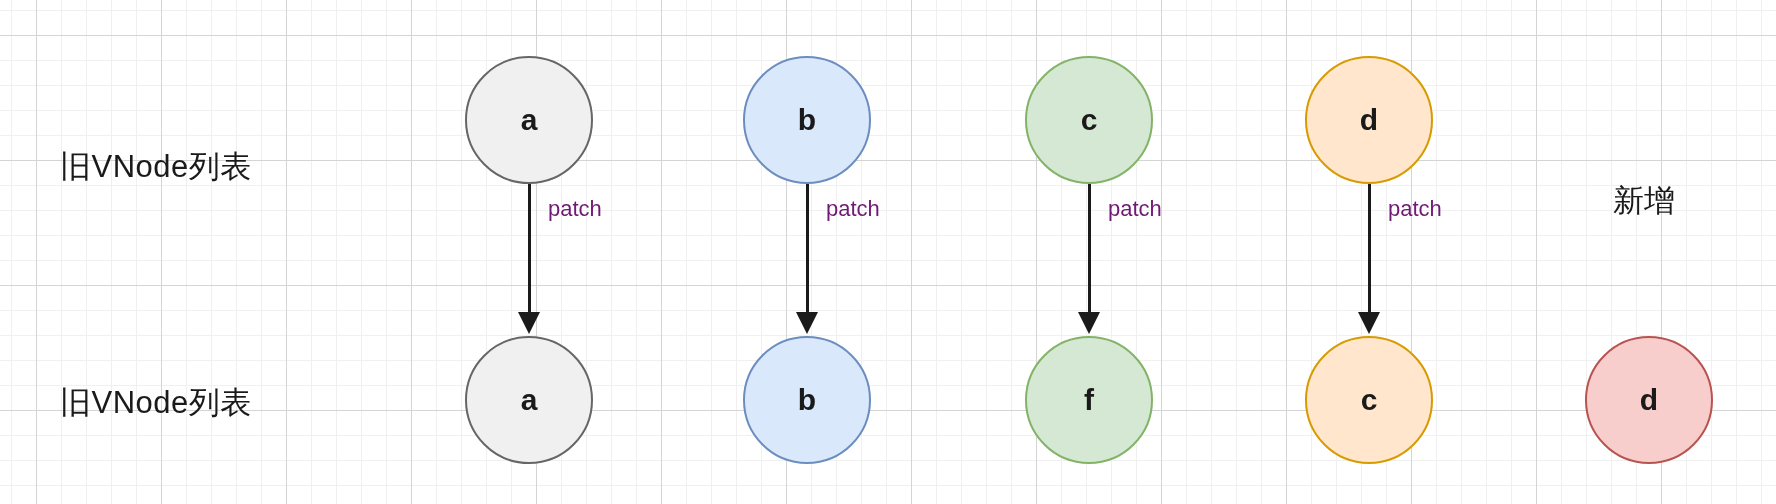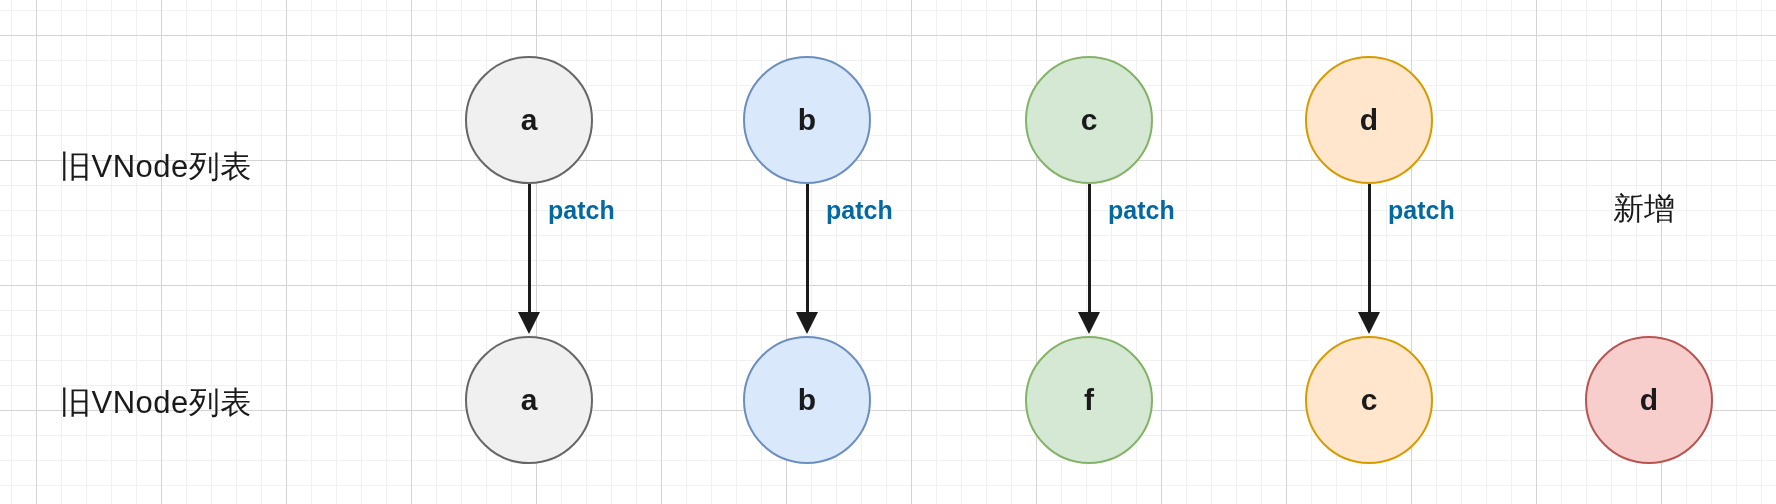--- a/index.html
+++ b/index.html
@@ -76,24 +76,23 @@
   .arrowhead {
     position: absolute;
     width: 0;
     height: 0;
     border-left: 11px solid transparent;
     border-right: 11px solid transparent;
     border-top: 22px solid #1a1a1a;
   }
   .patch-label {
     position: absolute;
-    font-size: 25px;
-    color: #0369a1;
+    font-size: 22px;
+    color: #701a75;
     white-space: nowrap;
-    font-weight: bold;
   }
   .note-label {
     position: absolute;
     font-size: 31px;
     color: #1a1a1a;
     white-space: nowrap;
   }
 </style>
 </head>
 <body>
@@ -128,21 +127,21 @@
   <div class="patch-label" style="left:826px; top:196px;">patch</div>
 
   <div class="connector" style="left:1088px; top:184px; height:130px;"></div>
   <div class="arrowhead" style="left:1078px; top:312px;"></div>
   <div class="patch-label" style="left:1108px; top:196px;">patch</div>
 
   <div class="connector" style="left:1368px; top:184px; height:130px;"></div>
   <div class="arrowhead" style="left:1358px; top:312px;"></div>
   <div class="patch-label" style="left:1388px; top:196px;">patch</div>
 
-  <div class="note-label" style="left:1613px; top:188px;">新增</div>
+  <div class="note-label" style="left:1613px; top:180px;">新增</div>
 
   <div class="node" style="left:465px; top:336px; background:#f0f0f0; border-color:#666666;">
     <span class="node-letter">a</span>
   </div>
   <div class="node" style="left:743px; top:336px; background:#dae8fc; border-color:#6c8ebf;">
     <span class="node-letter">b</span>
   </div>
   <div class="node" style="left:1025px; top:336px; background:#d5e8d4; border-color:#82b366;">
     <span class="node-letter">f</span>
   </div>

